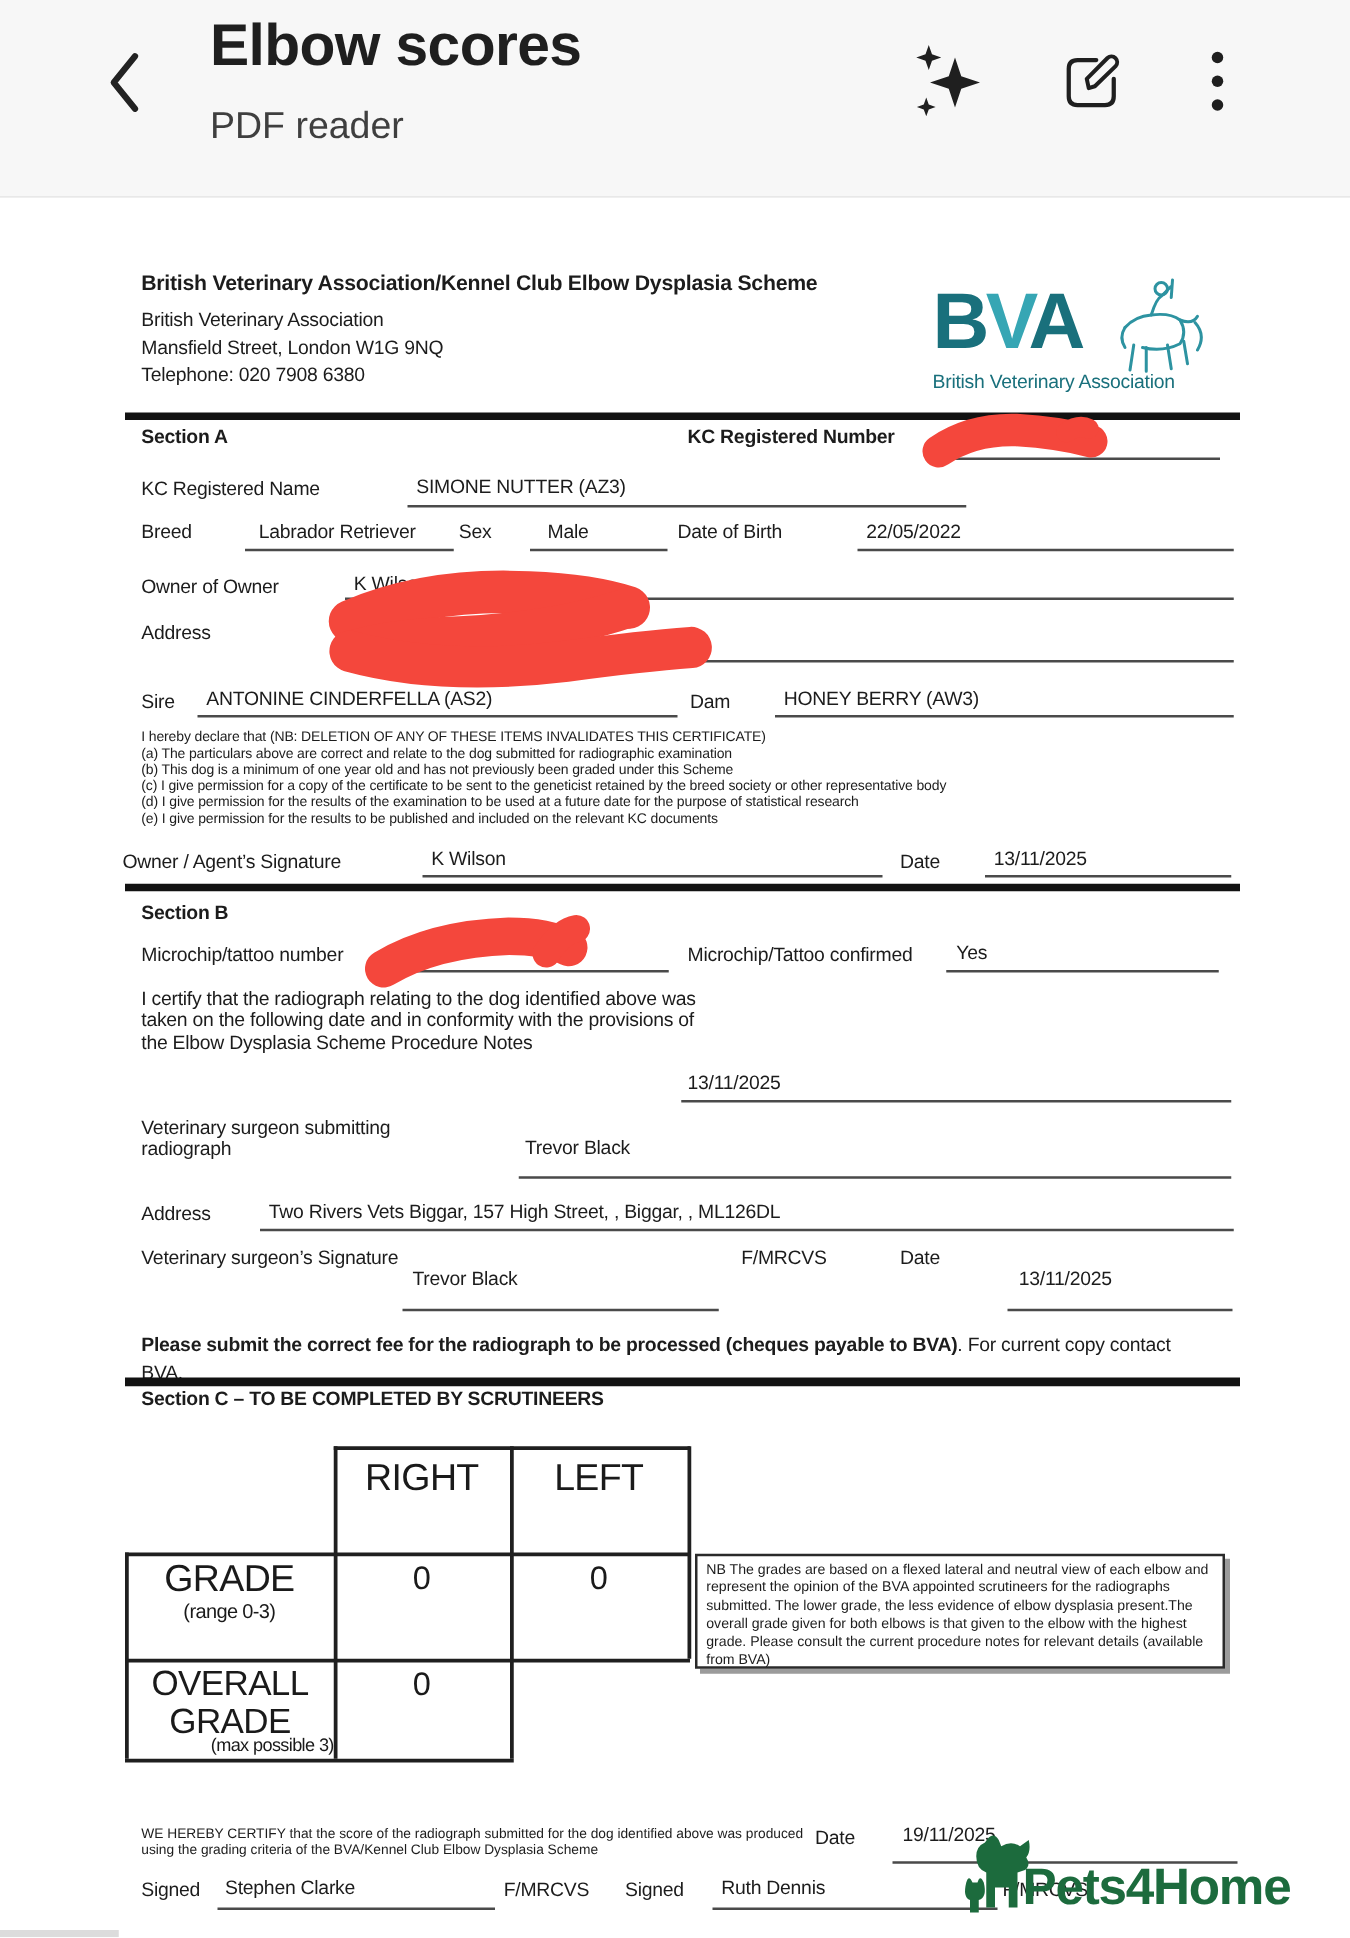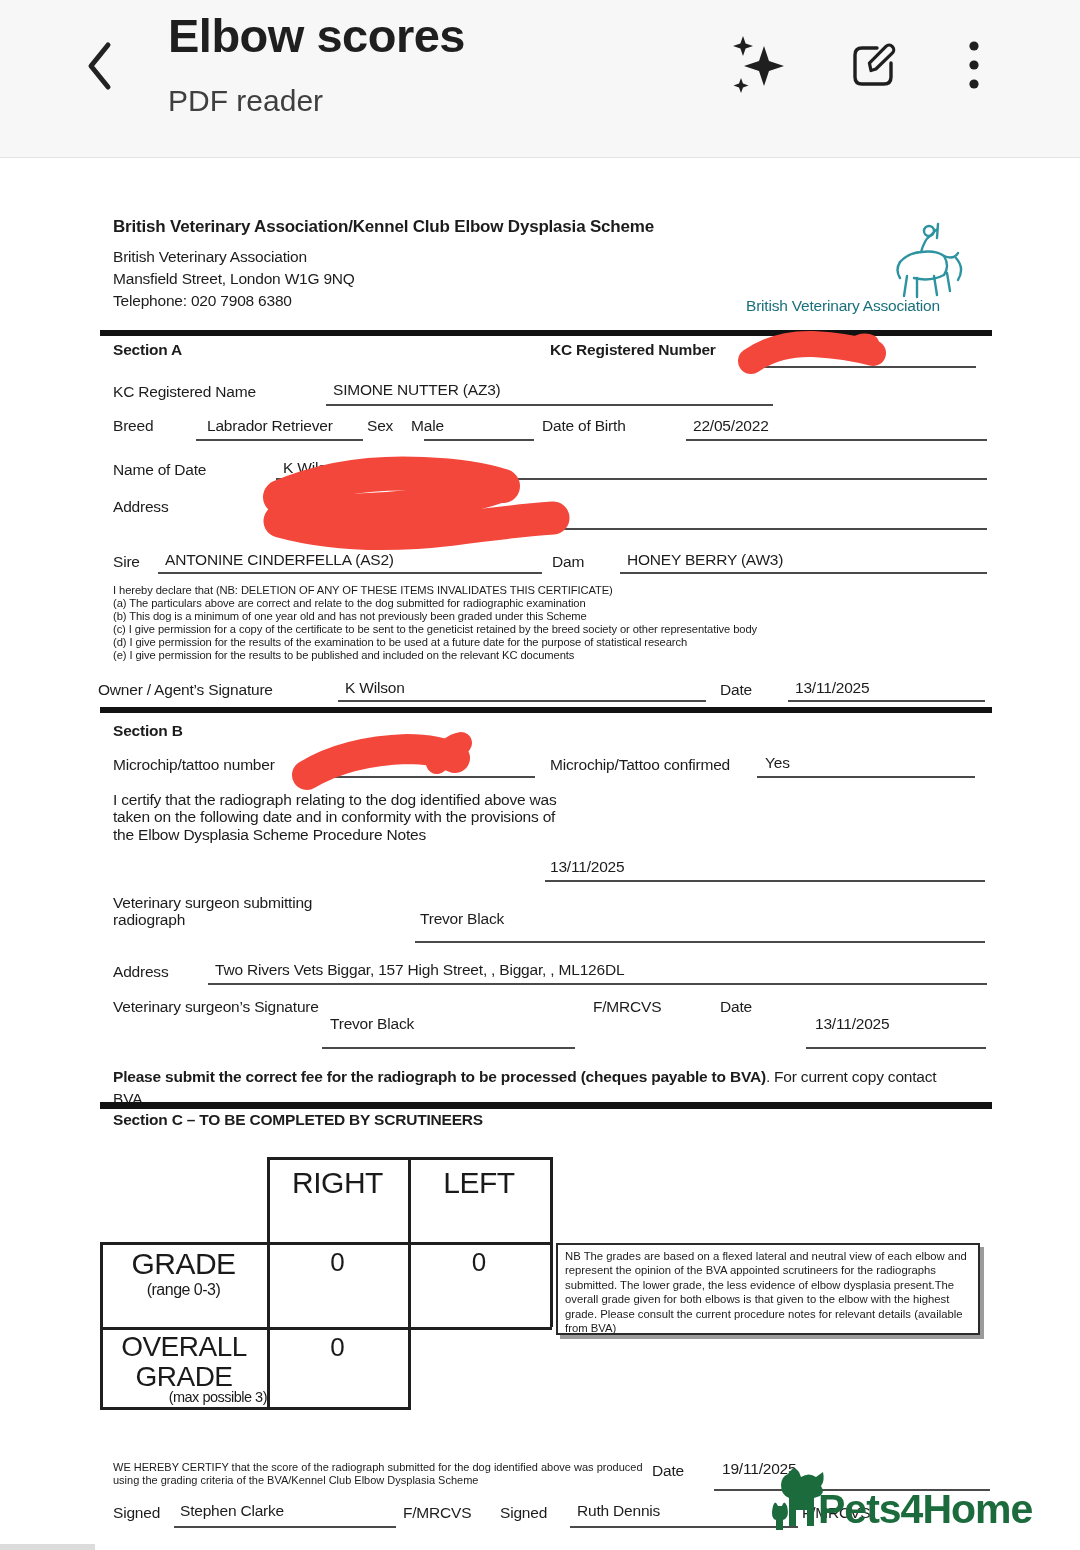--- a/index.html
+++ b/index.html
@@ -76,20 +76,21 @@
   </div>
 
   <div class="viewport">
   <div class="page">
 
     <div class="t b" style="left:113px;top:217px;font-size:17px;">British Veterinary Association/Kennel Club Elbow Dysplasia Scheme</div>
     <div class="t" style="left:113px;top:248px;">British Veterinary Association</div>
     <div class="t" style="left:113px;top:270px;">Mansfield Street, London W1G 9NQ</div>
     <div class="t" style="left:113px;top:292px;">Telephone:  020 7908 6380</div>
 
+    <div class="bva-letters" style="left:746px;top:226px;"><span style="color:#19707c;">B</span><span style="color:#36a6b4;">V</span><span style="color:#19707c;">A</span></div>
     <span class="abs" style="left:884px;top:222px;">
       <svg width="82" height="78" viewBox="0 0 82 78">
         <g fill="none" stroke="#2d93a1" stroke-width="2.4" stroke-linecap="round" stroke-linejoin="round">
           <circle cx="45" cy="9" r="5"></circle>
           <path d="M37 30 Q41 17 45 15 L53 7 M54 2 L53 16"></path>
           <path d="M16 40 Q24 31 37 30 Q52 28 60 34 Q70 38 74 31"></path>
           <path d="M16 40 Q11 48 16 56 M23 54 L20 74 M33 56 L33 75 M50 54 L53 73 M63 51 L66 69"></path>
           <path d="M60 34 Q66 44 60 53 Q46 60 30 56"></path>
           <path d="M72 36 Q81 46 74 58"></path>
         </g>
@@ -110,28 +111,28 @@
       </svg>
     </span>
 
     <div class="t" style="left:113px;top:383px;">KC Registered Name</div>
     <div class="t" style="left:333px;top:381px;">SIMONE NUTTER (AZ3)</div>
     <div class="ul" style="left:326px;top:404px;width:447px;"></div>
 
     <div class="t" style="left:113px;top:417px;">Breed</div>
     <div class="t" style="left:207px;top:417px;">Labrador Retriever</div>
     <div class="t" style="left:367px;top:417px;">Sex</div>
-    <div class="t" style="left:411px;top:417px;">Male</div>
+    <div class="t" style="left:438px;top:417px;">Male</div>
     <div class="t" style="left:542px;top:417px;">Date of Birth</div>
     <div class="t" style="left:693px;top:417px;">22/05/2022</div>
     <div class="ul" style="left:196px;top:439px;width:167px;"></div>
     <div class="ul" style="left:424px;top:439px;width:110px;"></div>
     <div class="ul" style="left:686px;top:439px;width:301px;"></div>
 
-    <div class="t" style="left:113px;top:461px;">Name of Date</div>
+    <div class="t" style="left:113px;top:461px;">Owner of Owner</div>
     <div class="t" style="left:283px;top:459px;">K Wilson</div>
     <div class="ul" style="left:276px;top:478px;width:711px;"></div>
 
     <div class="t" style="left:283px;top:480px;">60</div>
     <div class="t" style="left:448px;top:482px;">ns</div>
     <div class="t" style="left:312px;top:500px;">ain</div>
     <div class="t" style="left:113px;top:498px;">Address</div>
     <div class="ul" style="left:283px;top:528px;width:704px;"></div>
     <span class="scrib" style="left:248px;top:455px;">
       <svg width="348" height="98" viewBox="0 0 348 98">

